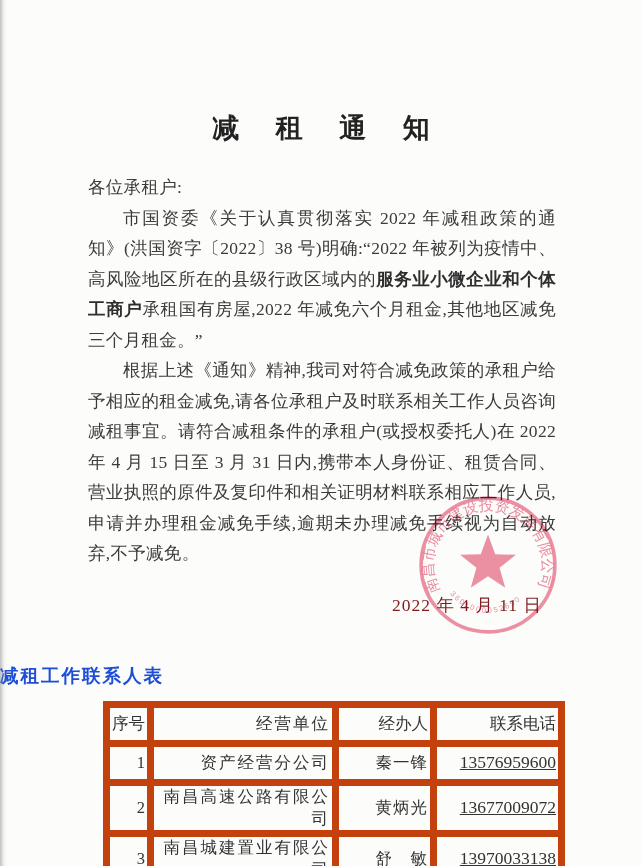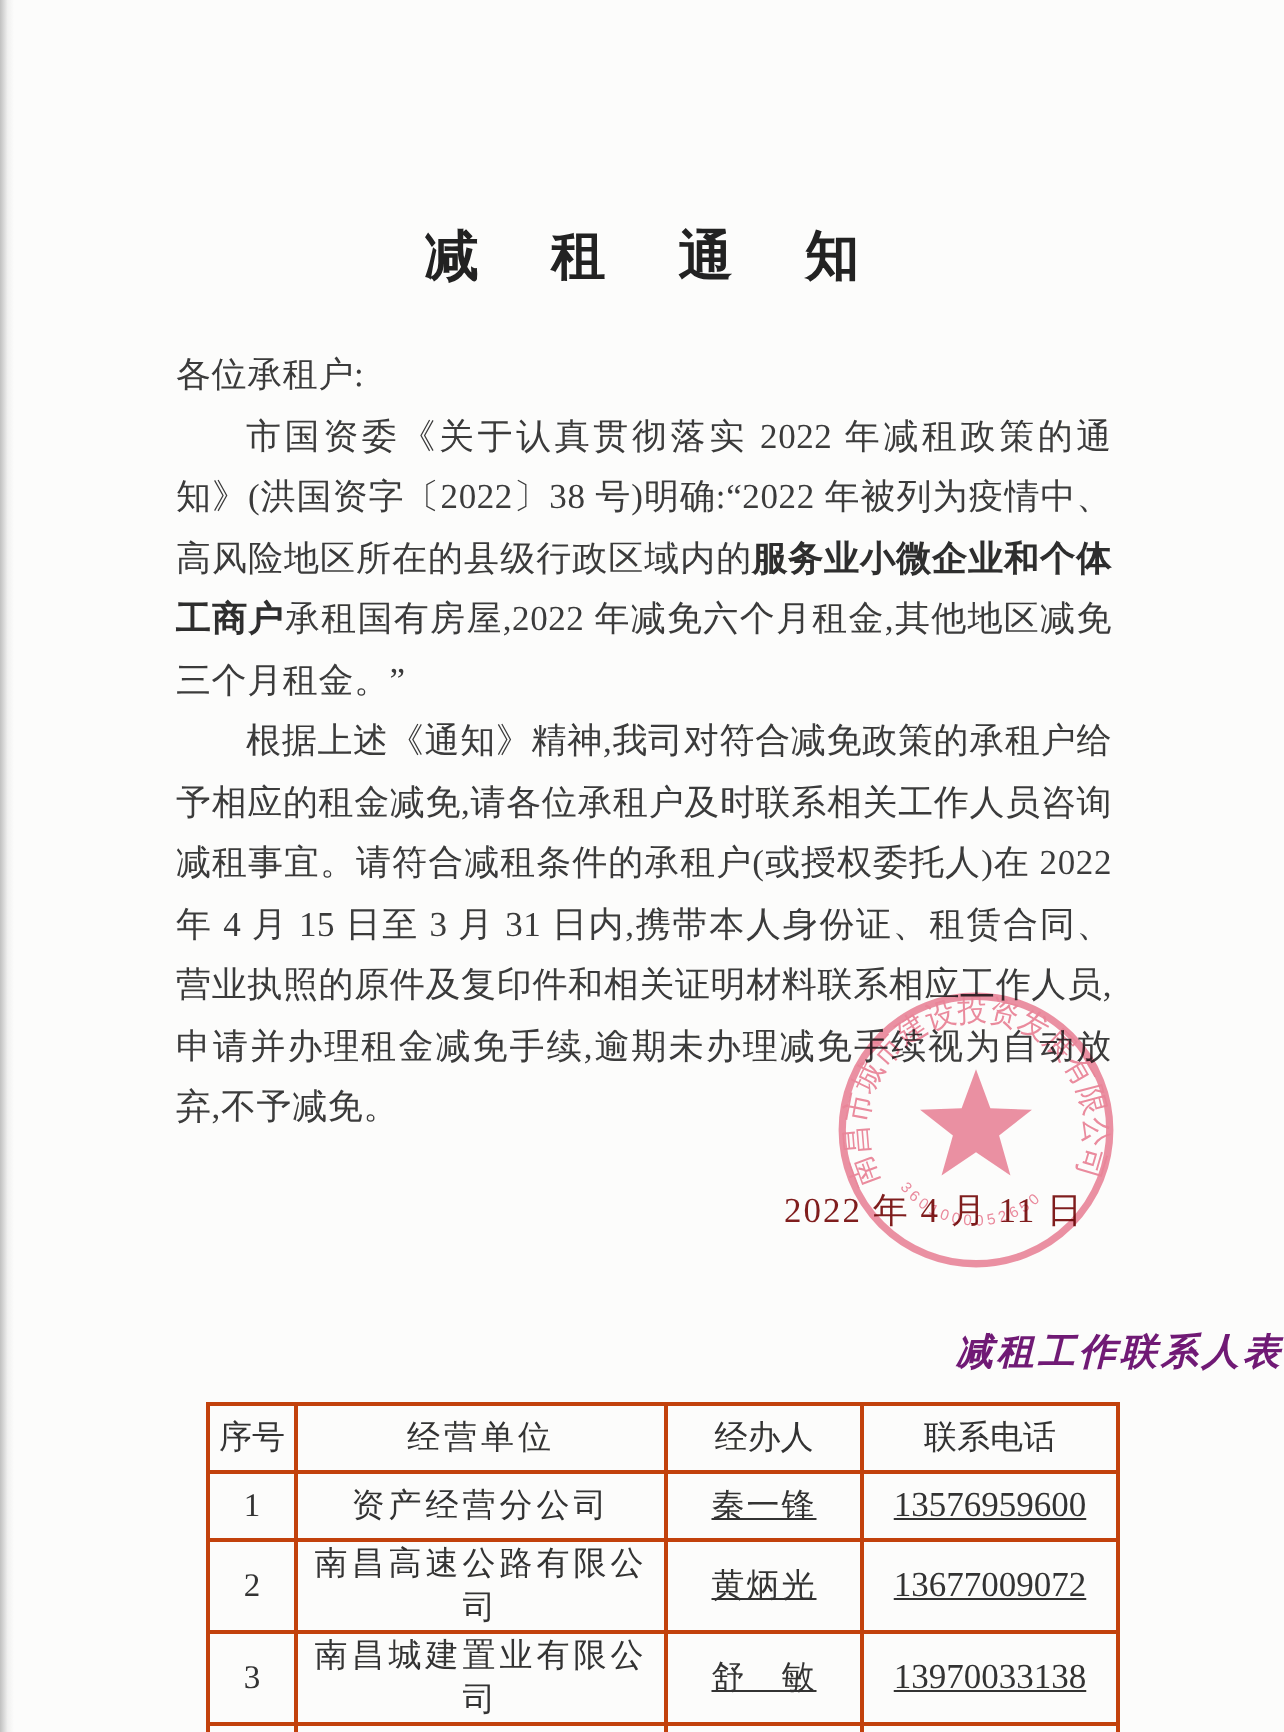--- a/index.html
+++ b/index.html
@@ -51,50 +51,49 @@
   .seal{
     position:absolute;
     left:412px;top:489px;
     width:152px;height:152px;
     mix-blend-mode:multiply;
     opacity:.88;
     pointer-events:none;
   }
   .table-title{
     margin:46px 0 0 0;
-    text-align:right;
+    text-align:left;
     font-size:18.5px;
     font-weight:bold;
-    color:#701a75;
+    color:#1d4ed8;
     letter-spacing:2px;
-    font-style:italic;
   }
   table.contact{
     margin:13px 0 0 103px;
     border-collapse:collapse;
     width:455px;
     table-layout:fixed;
     font-size:16.5px;
     color:#333;
   }
   table.contact th, table.contact td{
-    border:2px solid #c2410c;
+    border:7px solid #c2410c;
     height:32px;
-    text-align:center;
+    text-align:right;
     vertical-align:middle;
     font-weight:normal;
     padding:0 2px;
     overflow:hidden;
   }
   col.c-no{width:44px;}
   col.c-unit{width:185px;}
   col.c-agent{width:98px;}
   col.c-phone{width:128px;}
   .cell-unit{letter-spacing:2px;}
-  .cell-agent{letter-spacing:1px;text-decoration:underline;}
+  .cell-agent{letter-spacing:1px;}
   .cell-phone{font-size:17.5px;text-decoration:underline;}
 </style>
 </head>
 <body>
 
 <div class="page">
   <div class="scan-edge"></div>
 
   <h1 class="doc-title">减 租 通 知</h1>
 

